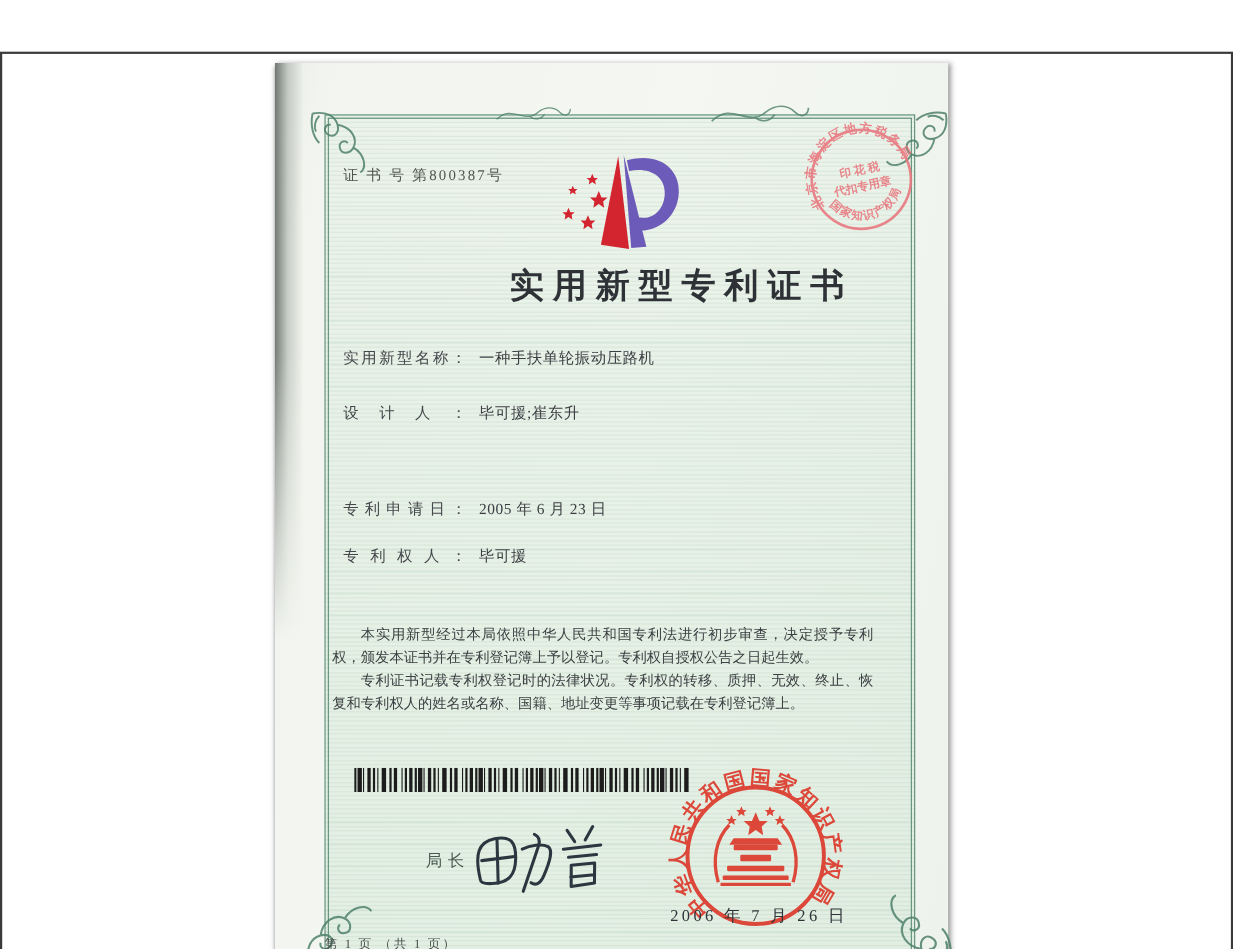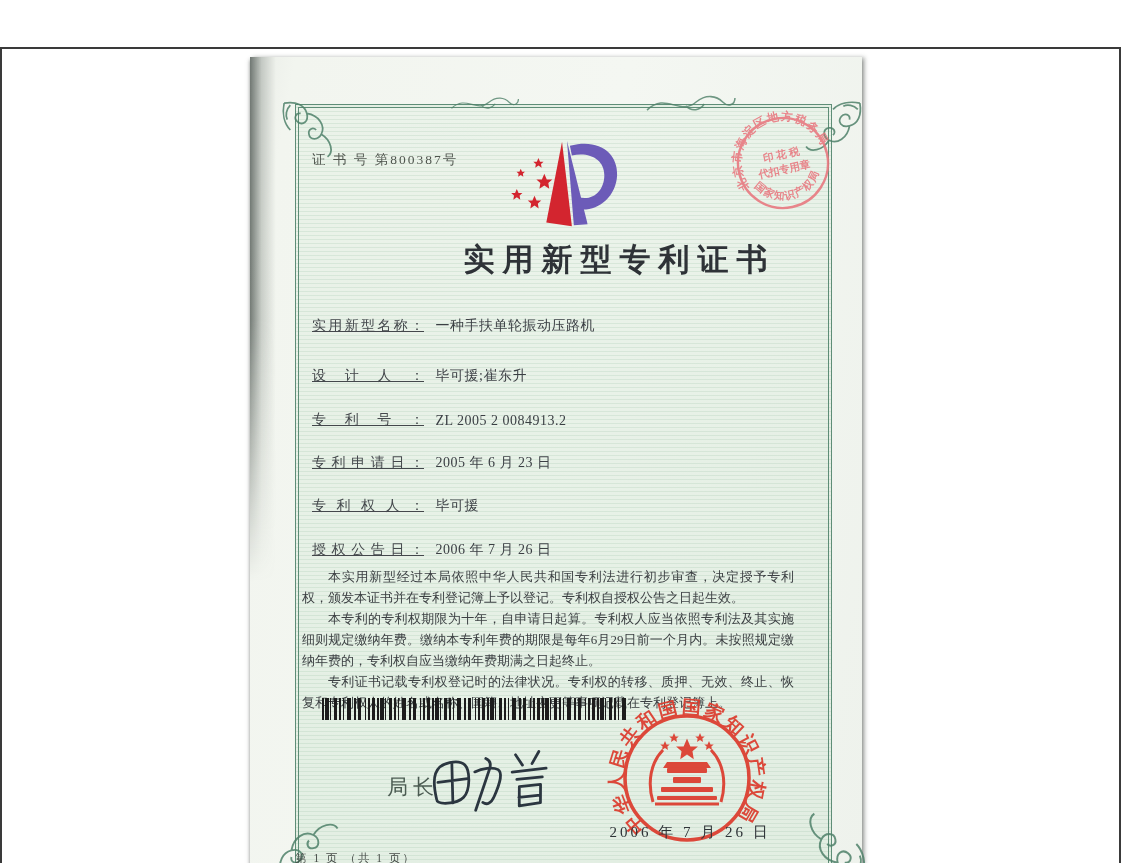--- a/index.html
+++ b/index.html
@@ -20,25 +20,25 @@
     background:
       repeating-linear-gradient(0deg,rgba(142,186,156,.20) 0 1px,rgba(0,0,0,0) 1px 4px),
       linear-gradient(180deg,rgba(226,239,226,.45),rgba(214,233,216,.55));}
   .orn{position:absolute;pointer-events:none;}
   
   .certno{position:absolute;left:62px;top:94px;font-size:13.5px;letter-spacing:2px;color:#50564f;}
   .title{position:absolute;left:45px;top:182px;width:649px;text-align:center;
     font-size:31px;font-weight:700;letter-spacing:8px;color:#2e3237;}
   .frow{position:absolute;left:62px;font-size:14px;color:#3b3f44;white-space:nowrap;}
   .fl{display:inline-block;width:112px;text-align:justify;text-align-last:justify;
-    vertical-align:bottom;color:#44484c;text-decoration:underline;}
+    vertical-align:bottom;color:#44484c;}
   .fv{margin-left:8px;letter-spacing:.5px;}
   .bodytext{position:absolute;left:52px;top:509px;width:492px;color:#3c4043;}
   .bodytext p{margin:0;font-size:13px;line-height:21px;text-indent:2em;text-align:justify;}
-  .director{position:absolute;left:137px;top:716px;font-size:21px;letter-spacing:5px;color:#4b5b52;}
+  .director{position:absolute;left:137px;top:716px;font-size:15px;letter-spacing:5px;color:#4b5b52;}
   .sealdate{position:absolute;left:340px;top:766px;width:200px;text-align:center;
     font-size:15px;letter-spacing:3px;color:#2e3337;z-index:6;}
   .footer{position:absolute;left:45px;top:794px;width:537px;text-align:left;
     font-size:11.5px;letter-spacing:2px;color:#474d49;}
   .svgabs{position:absolute;}
   .barcode{position:absolute;left:72px;top:641px;width:312px;height:22px;}
   .stamp-tax{position:absolute;left:478px;top:51px;width:110px;height:110px;
     transform:rotate(-12deg);opacity:.88;z-index:5;}
   .seal-main{position:absolute;left:357px;top:641px;width:160px;height:160px;opacity:.92;z-index:5;}
   .sig{position:absolute;left:175px;top:688px;width:150px;height:80px;transform:rotate(-3deg);}
@@ -119,40 +119,31 @@
     <div class="title">实用新型专利证书</div>
 
     <div class="frow" style="top:260px">
       <span class="fl">实用新型名称：</span>
       <span class="fv">一种手扶单轮振动压路机</span>
     </div>
     <div class="frow" style="top:310px">
       <span class="fl">设计人：</span>
       <span class="fv">毕可援;崔东升</span>
     </div>
-    <div class="frow" style="top:354px">
-      <span class="fl">专利号：</span>
-      <span class="fv">ZL 2005 2 0084913.2</span>
-    </div>
     <div class="frow" style="top:397px">
       <span class="fl">专利申请日：</span>
       <span class="fv">2005 年 6 月 23 日</span>
     </div>
     <div class="frow" style="top:440px">
       <span class="fl">专利权人：</span>
       <span class="fv">毕可援</span>
     </div>
-    <div class="frow" style="top:484px">
-      <span class="fl">授权公告日：</span>
-      <span class="fv">2006 年 7 月 26 日</span>
-    </div>
 
     <div class="bodytext">
       <p>本实用新型经过本局依照中华人民共和国专利法进行初步审查，决定授予专利权，颁发本证书并在专利登记簿上予以登记。专利权自授权公告之日起生效。</p>
-      <p>本专利的专利权期限为十年，自申请日起算。专利权人应当依照专利法及其实施细则规定缴纳年费。缴纳本专利年费的期限是每年6月29日前一个月内。未按照规定缴纳年费的，专利权自应当缴纳年费期满之日起终止。</p>
       <p>专利证书记载专利权登记时的法律状况。专利权的转移、质押、无效、终止、恢复和专利权人的姓名或名称、国籍、地址变更等事项记载在专利登记簿上。</p>
     </div>
 
     <svg class="barcode" viewBox="0 0 312 22" fill="#1c1c1c">
         <rect x="0" y="0" width="2" height="22"></rect>
         <rect x="3" y="0" width="4" height="22"></rect>
         <rect x="8" y="0" width="1" height="22"></rect>
         <rect x="12" y="0" width="3" height="22"></rect>
         <rect x="17" y="0" width="2" height="22"></rect>
         <rect x="21" y="0" width="1" height="22"></rect>

